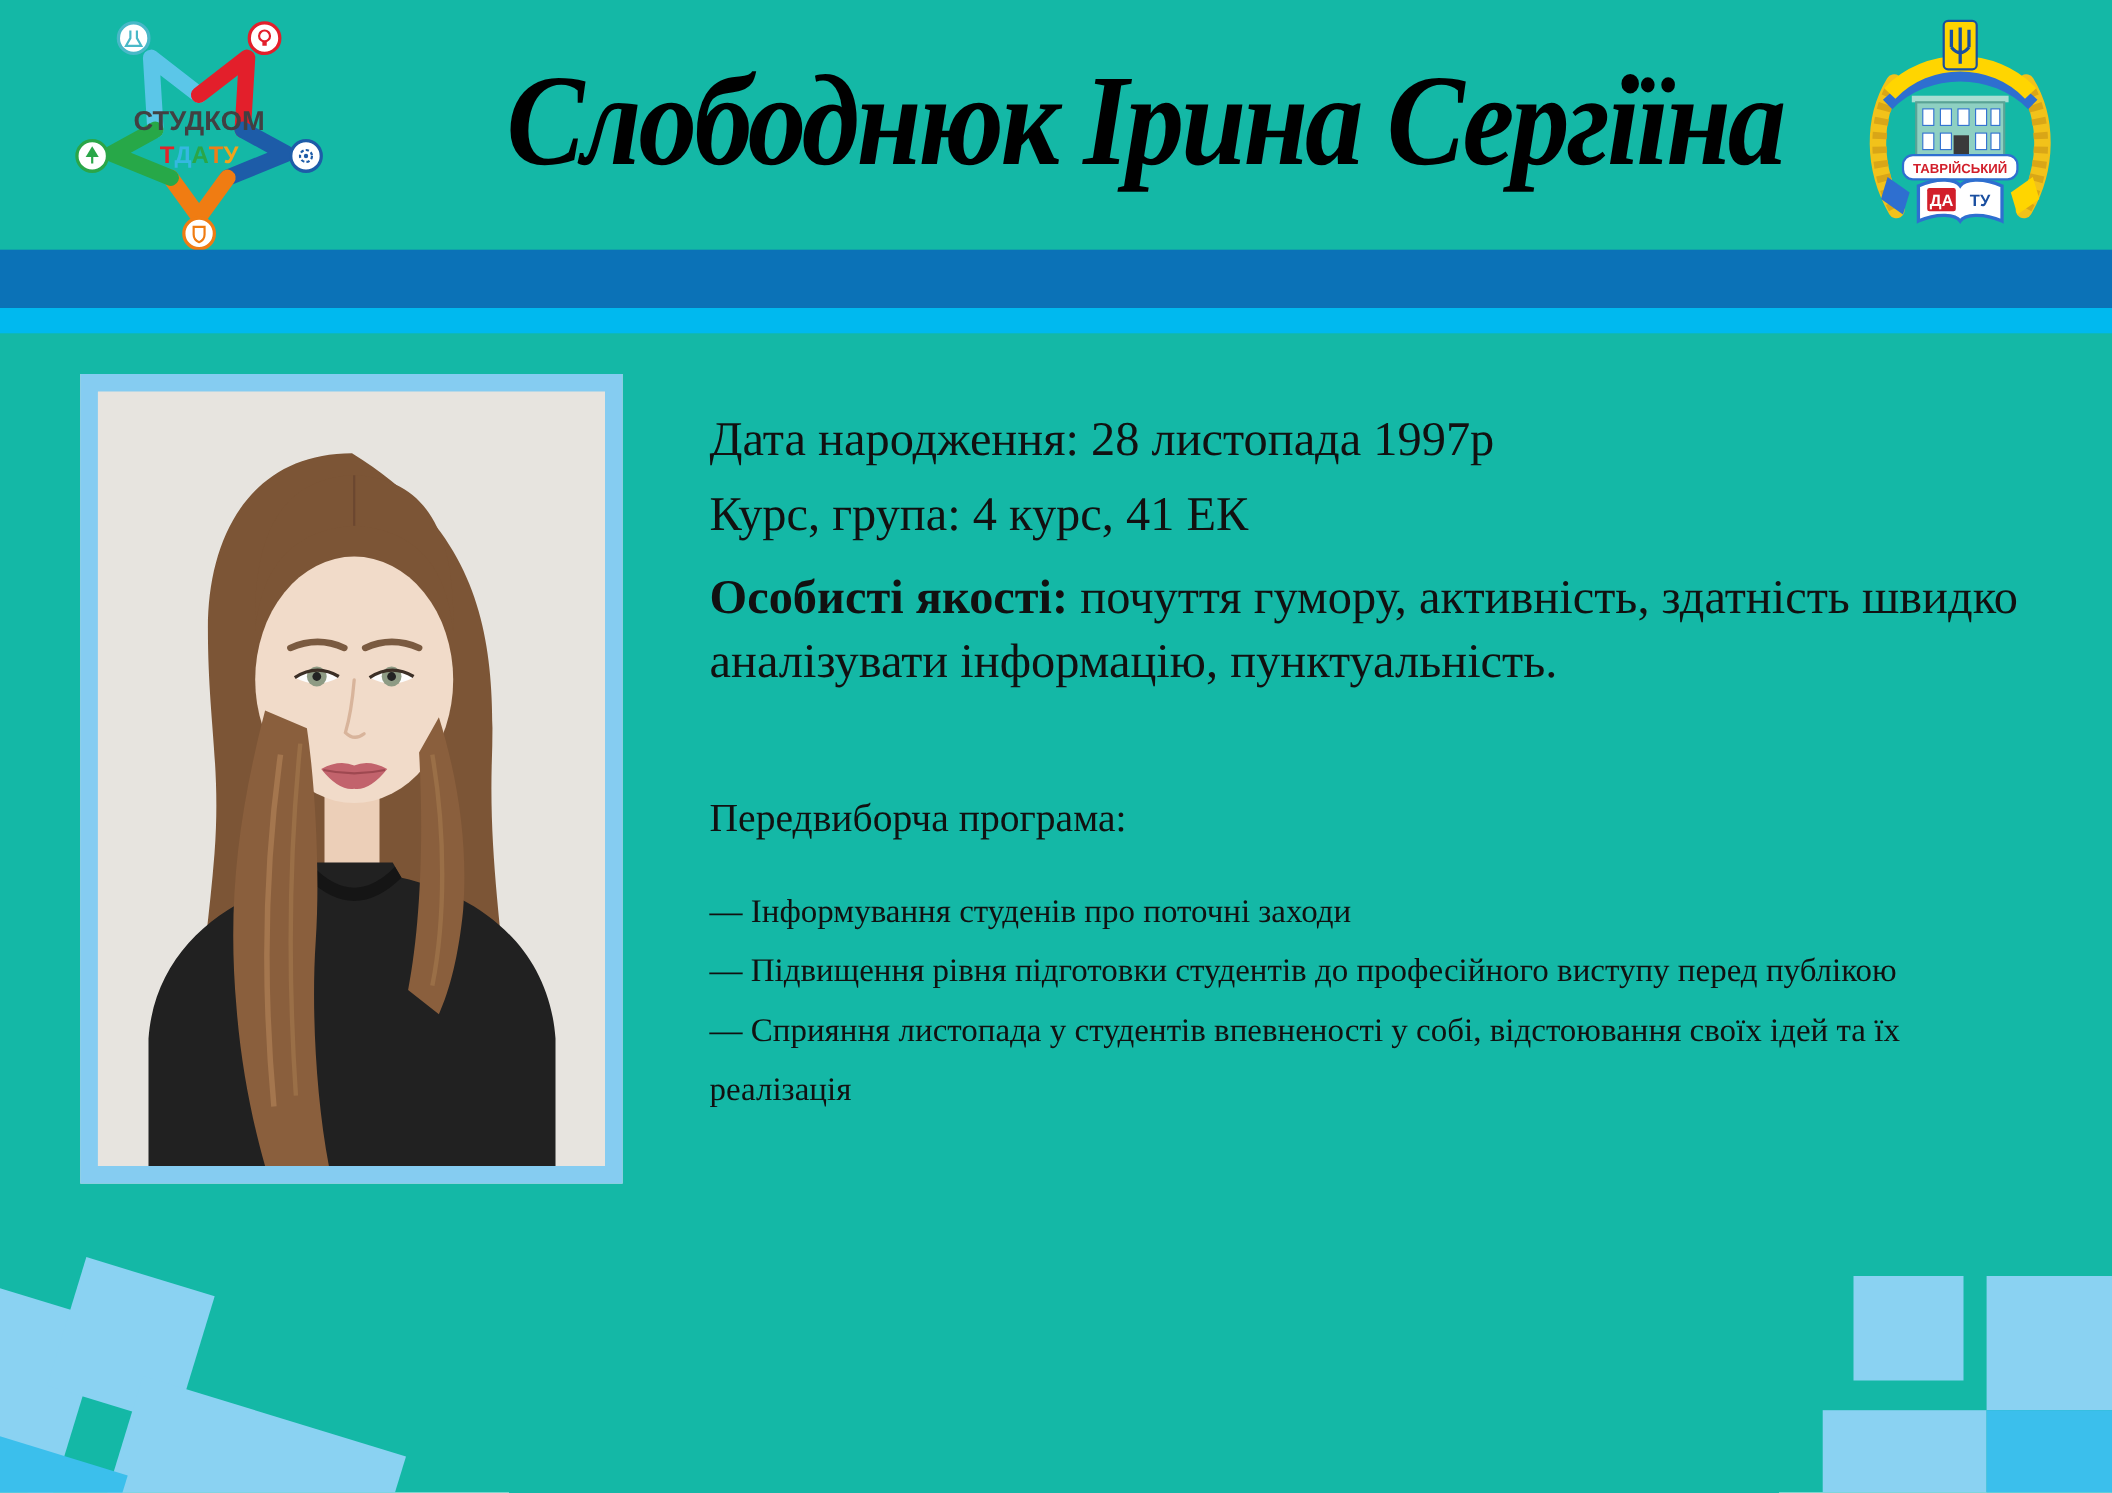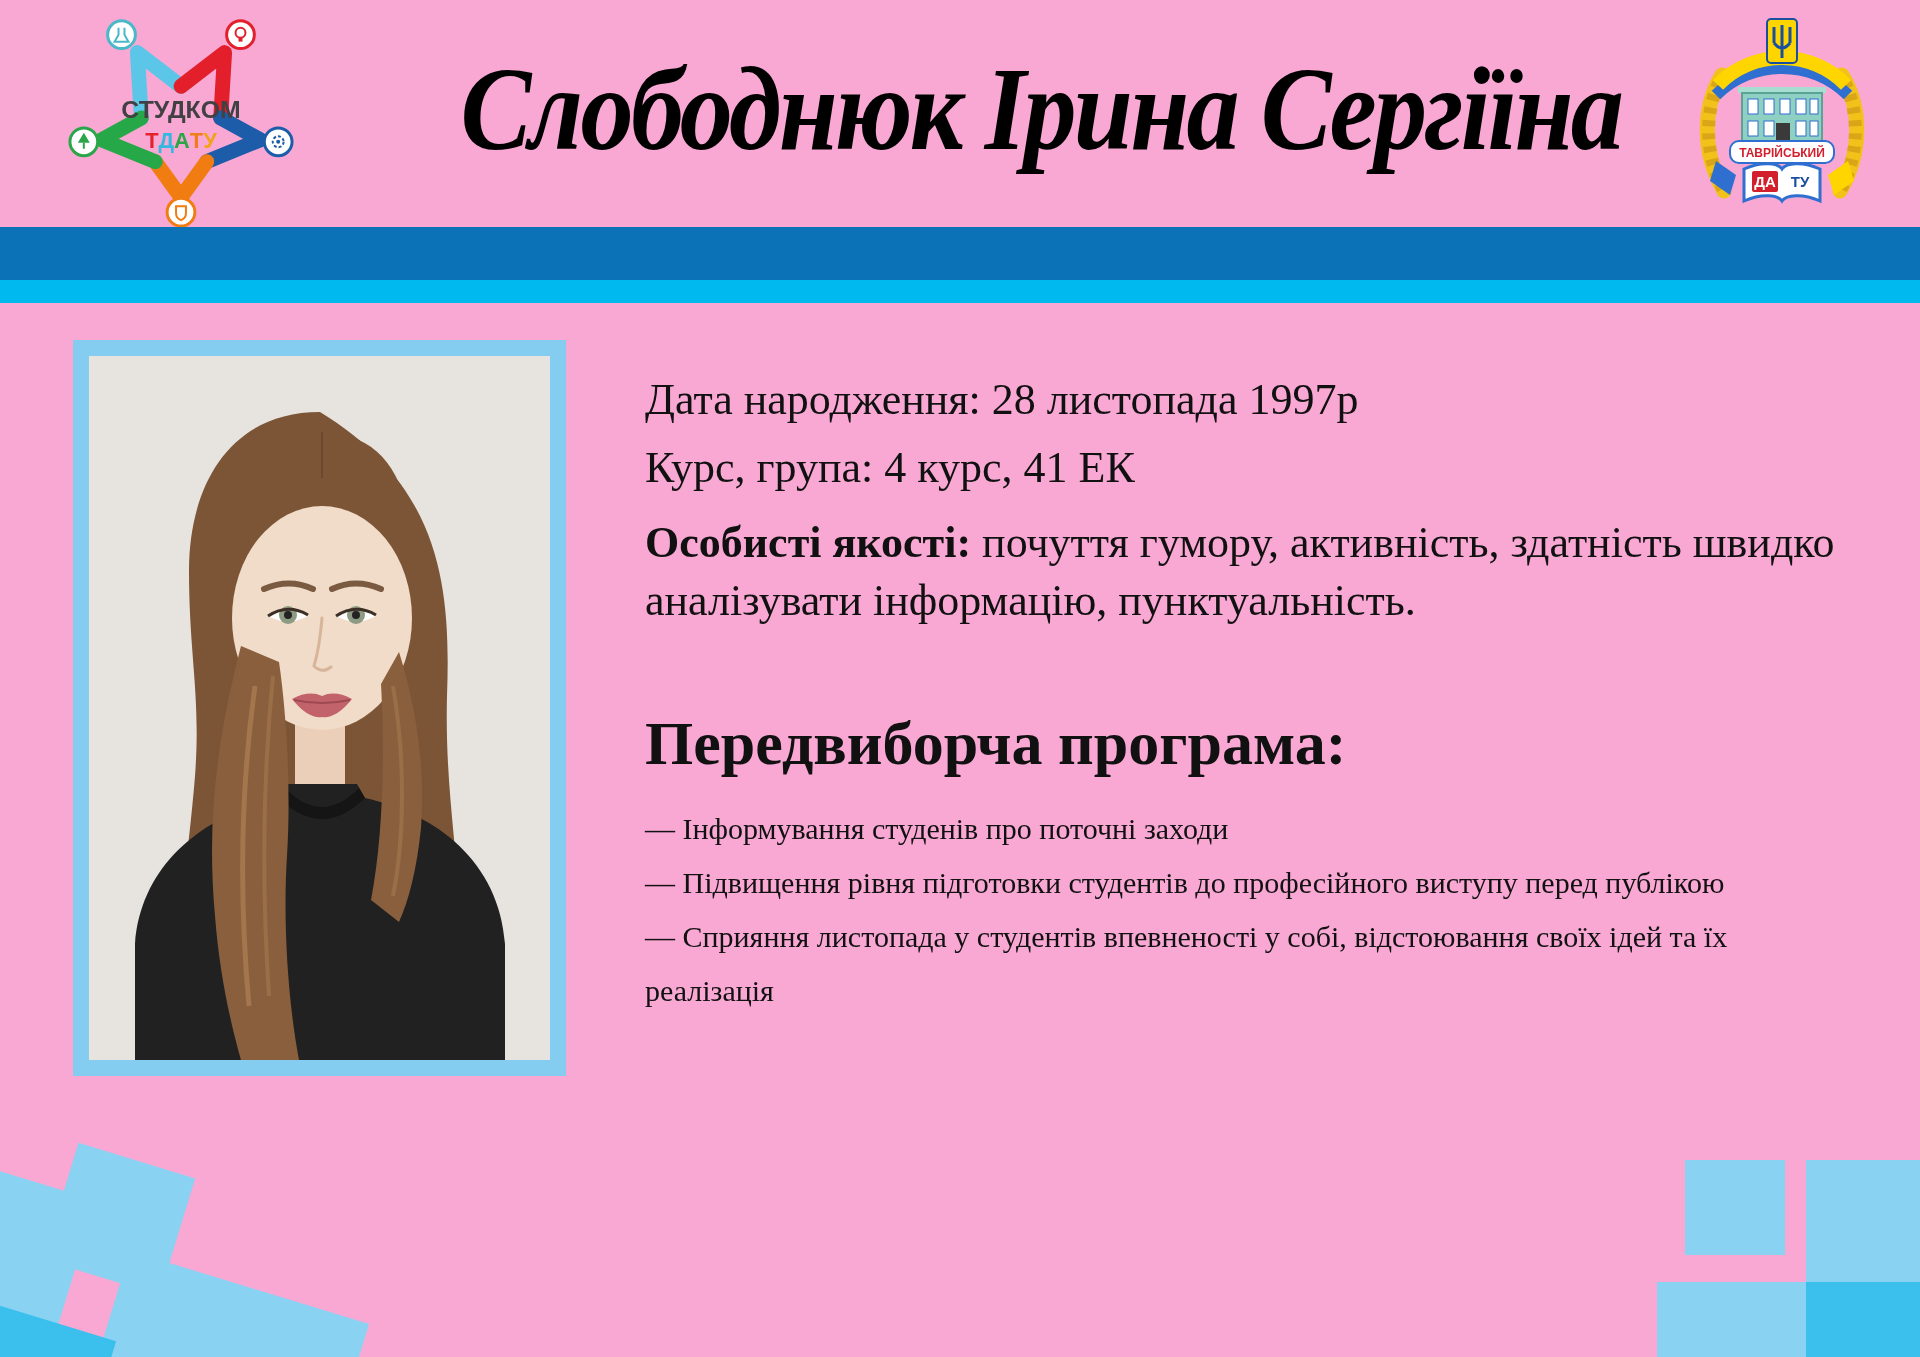--- a/index.html
+++ b/index.html
@@ -1,17 +1,17 @@
 <!DOCTYPE html>
 <html><head>
 <meta charset="utf-8">
 <style>
   html,body{margin:0;padding:0;background:#ffffff;}
   #slide{
-    position:relative;width:1920px;height:1357px;background:#f9a8d4;
+    position:relative;width:1920px;height:1357px;background:#14b8a6;
     overflow:hidden;font-family:"Liberation Serif",serif;color:#111;
   }
   
   .logo-left{position:absolute;left:62px;top:6px;width:238px;height:222px;}
   .logo-right{position:absolute;left:1692px;top:12px;width:180px;height:202px;}
   .title-box{
     position:absolute;left:336px;top:22px;width:1350px;height:176px;
     display:flex;align-items:center;justify-content:flex-end;
   }
   .title-text{
@@ -27,21 +27,21 @@
     position:absolute;left:73px;top:340px;width:461px;height:704px;
     border:16px solid #85ccf1;background:#e7e4df;
   }
   .photo-frame svg{display:block;}
   
   .content{position:absolute;left:645px;top:372px;width:1192px;}
   .info-line{font-size:44px;line-height:56px;}
   .info-line + .info-line{margin-top:12px;}
   .qualities{margin-top:18px;font-size:44px;line-height:58px;}
   .qualities b{font-weight:bold;}
-  .program-heading{margin-top:82px;font-size:62px;line-height:62px;font-weight:bold;}
+  .program-heading{margin-top:82px;font-size:36px;line-height:62px;font-weight:normal;}
   .program-list{margin-top:28px;font-size:30px;line-height:54px;}
   
   .deco{position:absolute;background:#8ad2f2;}
   .deco.dark{background:#3bbfec;}
   #dl1{width:170px;height:170px;left:-95px;top:1172px;transform:rotate(17deg);}
   #dl2{width:122px;height:122px;left:58px;top:1158px;transform:rotate(17deg);}
   #dl3{width:250px;height:250px;left:88px;top:1282px;transform:rotate(17deg);}
   #dl4{width:210px;height:210px;left:-120px;top:1306px;transform:rotate(17deg);}
   #dr1{left:1685px;top:1160px;width:100px;height:95px;}
   #dr2{left:1806px;top:1160px;width:114px;height:122px;}

